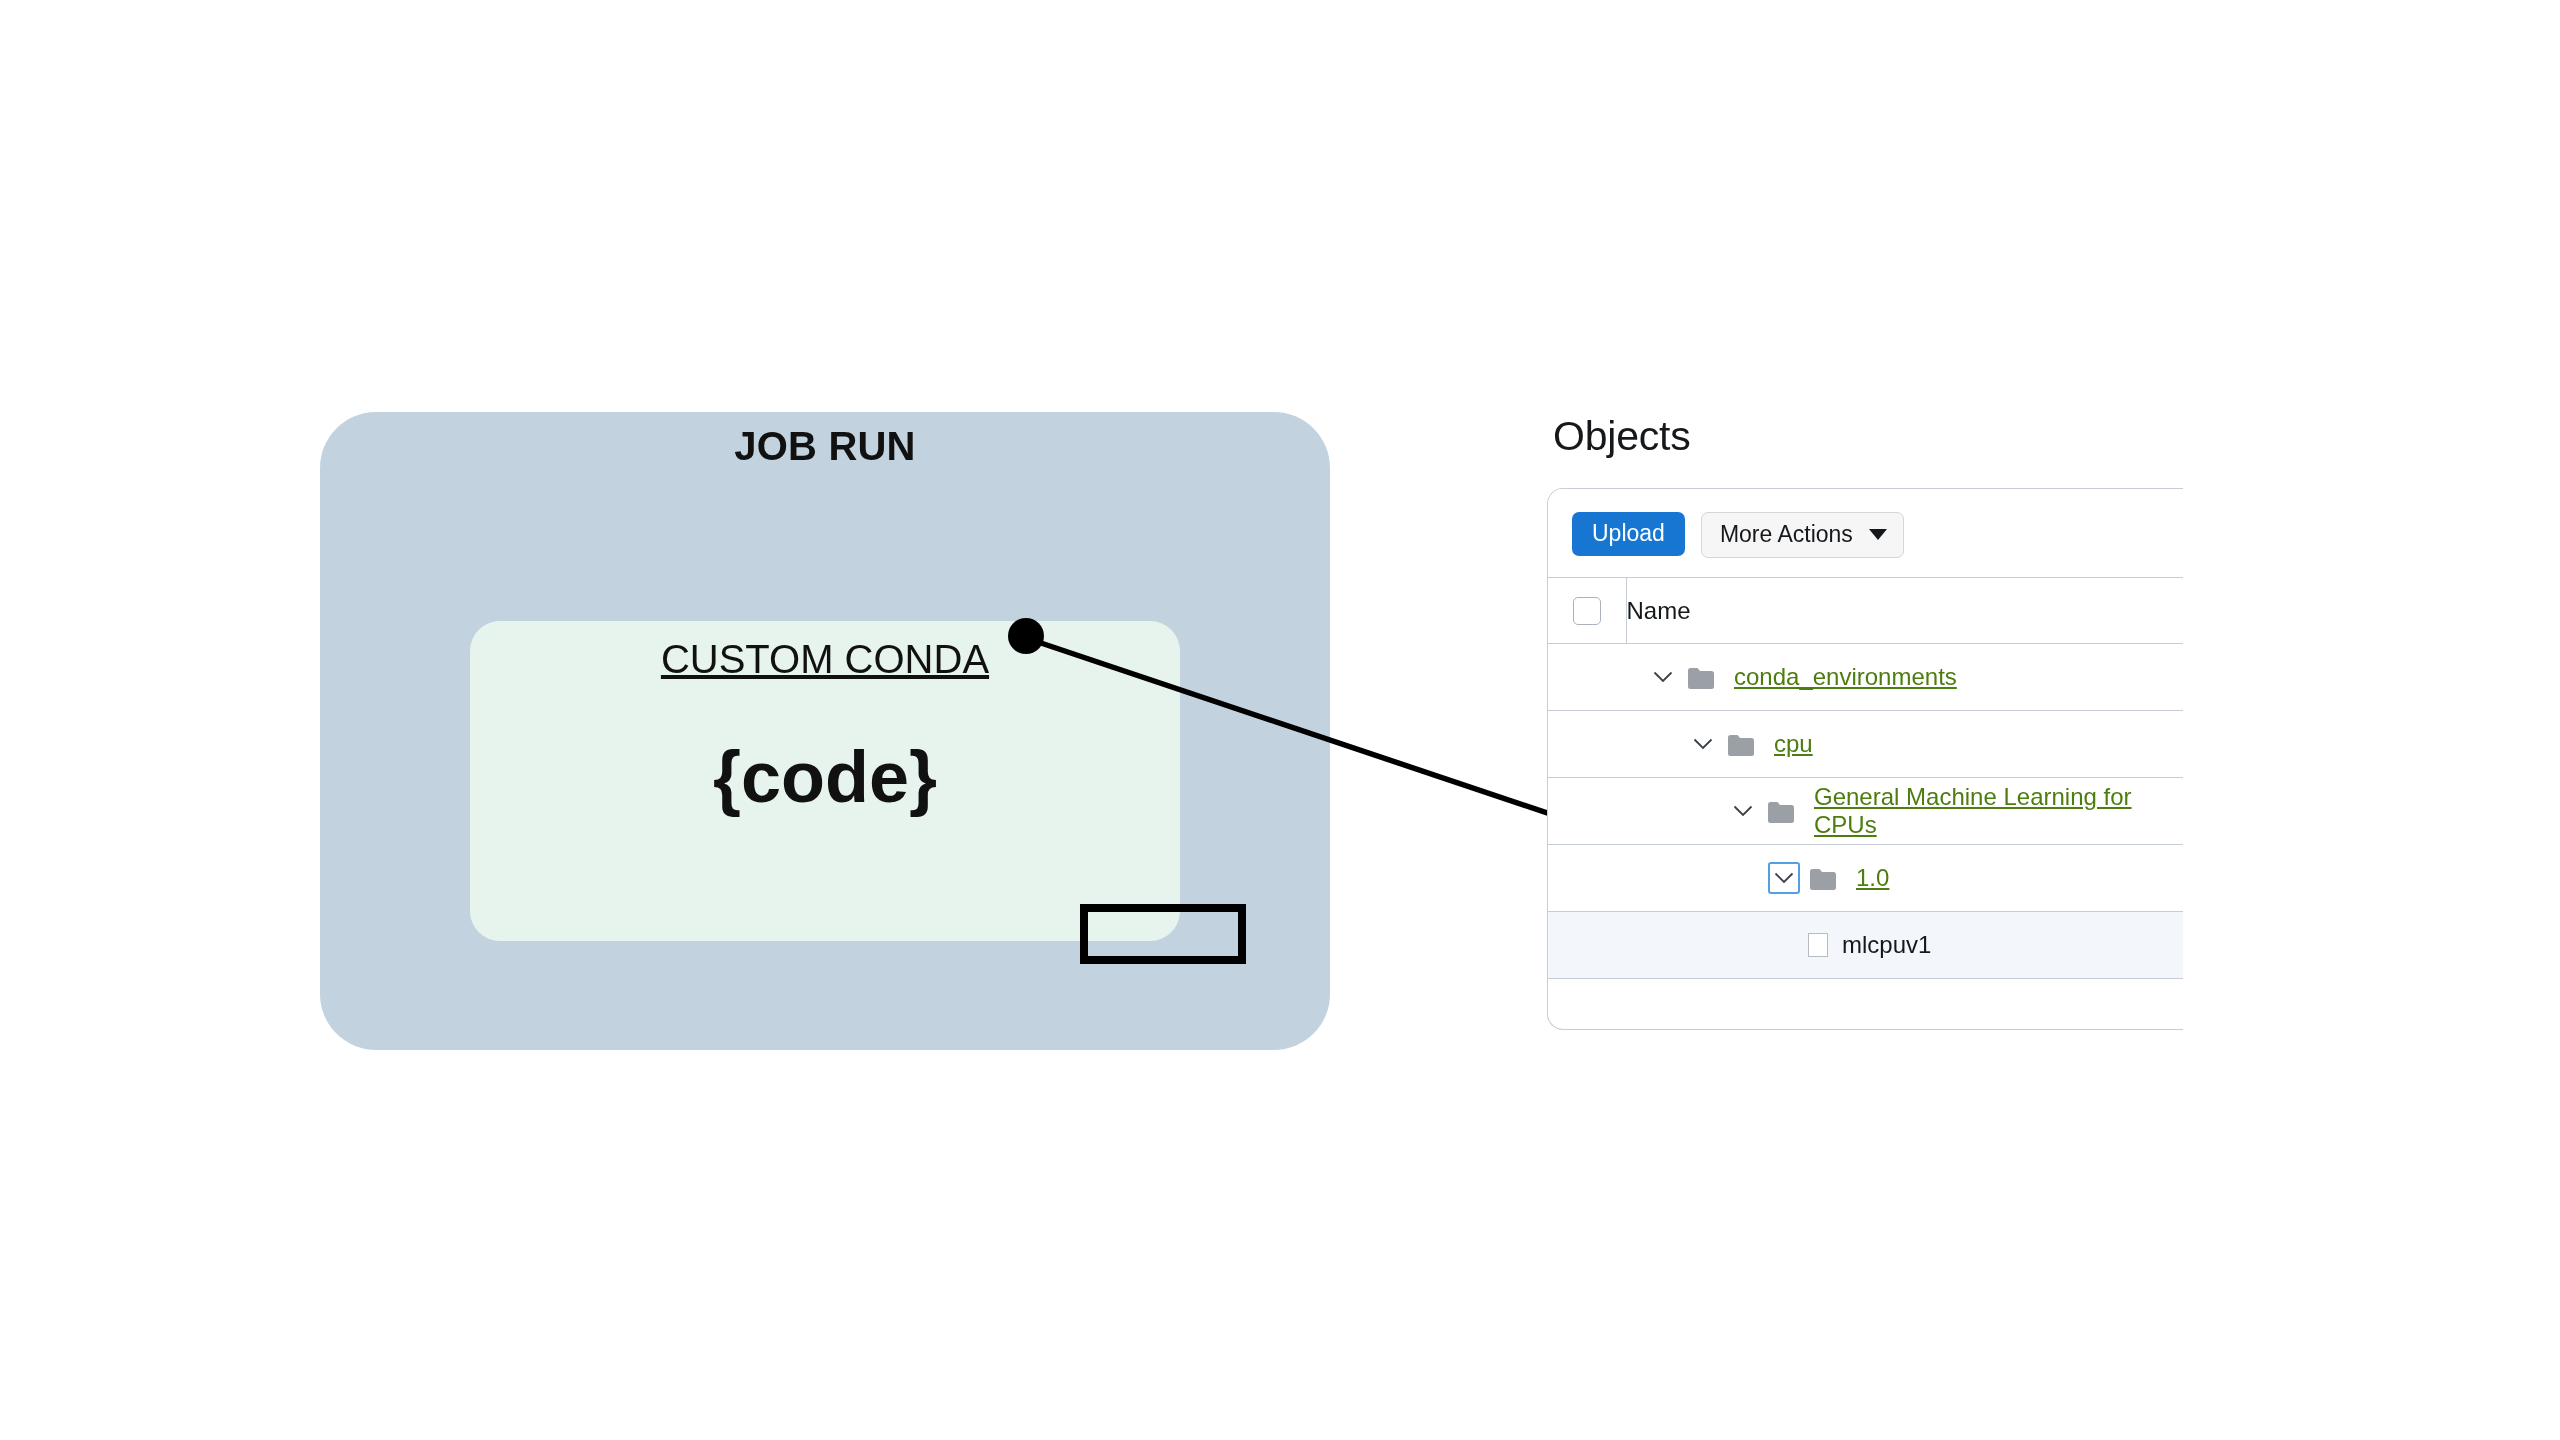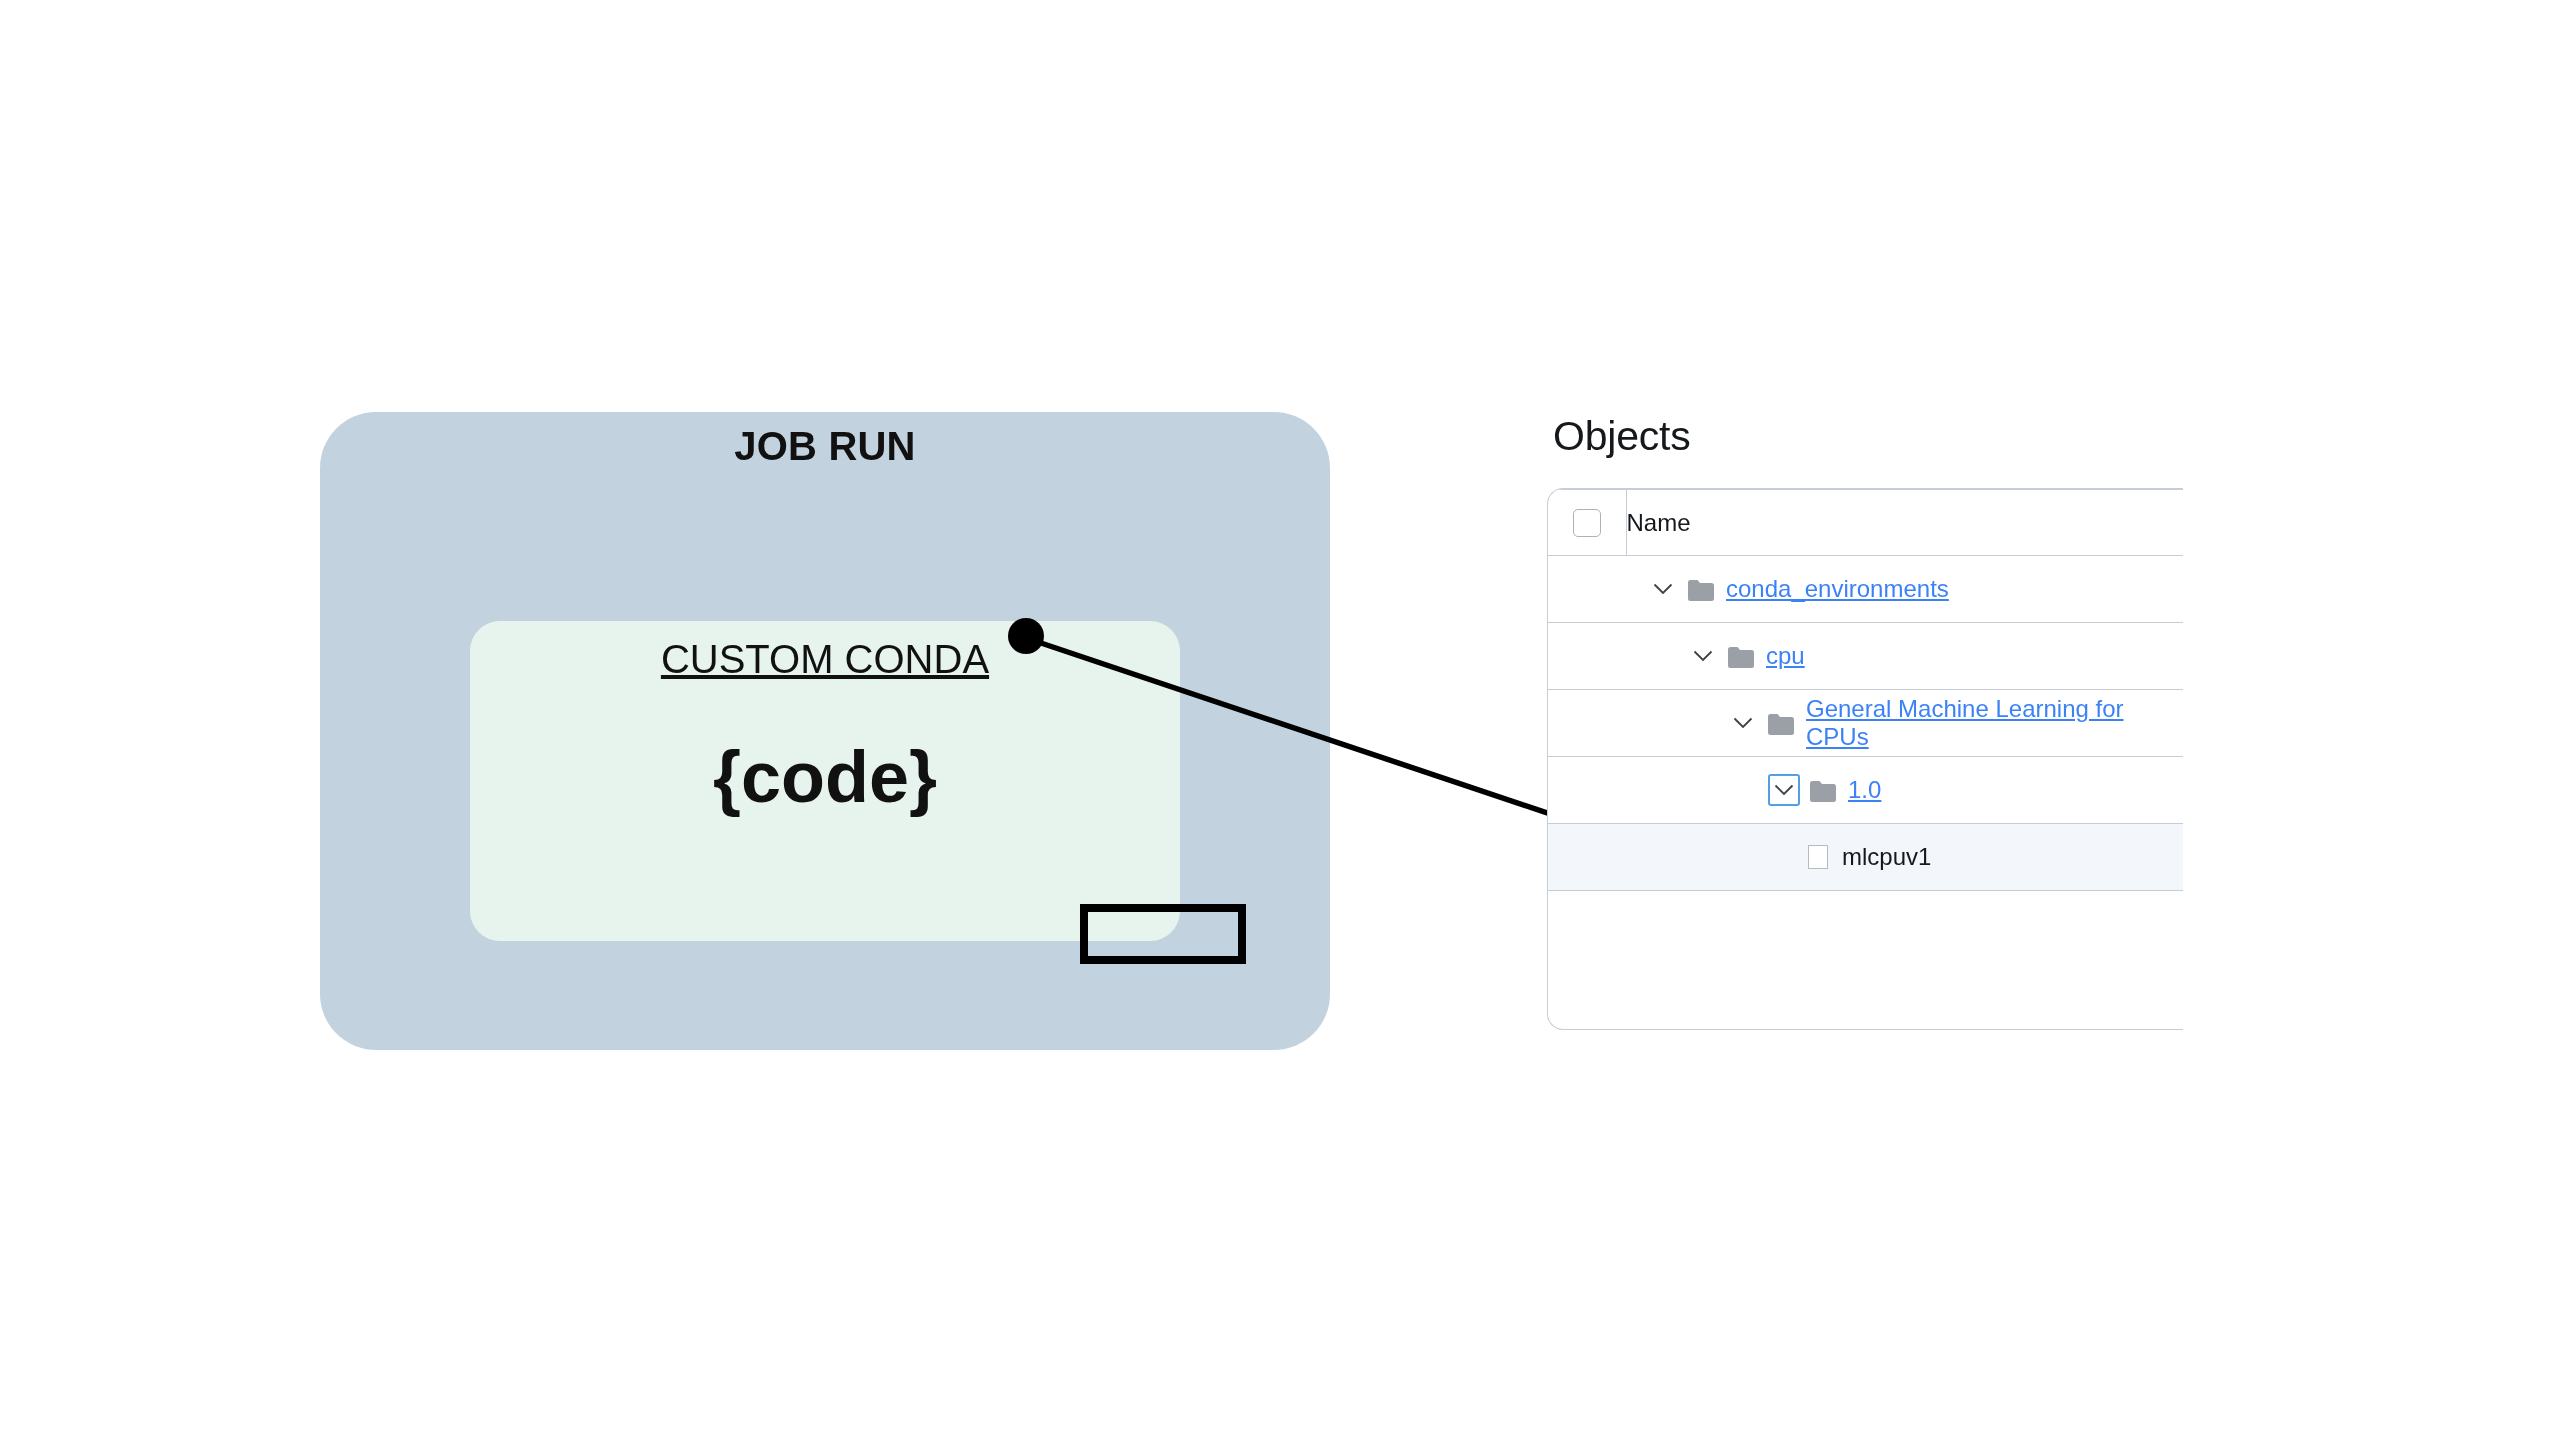--- a/index.html
+++ b/index.html
@@ -227,22 +227,23 @@
     width: 20px;
     height: 24px;
     border: 1px solid #b7bcc4;
     background: #ffffff;
     flex: 0 0 auto;
     margin-right: 14px;
     box-sizing: border-box;
   }
   .name-link {
     text-decoration: underline;
-    color: #3b82f6;
+    color: #4d7c0f;
     cursor: pointer;
+    margin-left: 8px;
   }
   .name-plain { color: #16191c; }
   .row-selected td { background: #f3f6fb; }
   .empty-row td { height: 58px; }
 
   .highlight-box {
     position: absolute;
     left: 1080px;
     top: 904px;
     width: 150px;
@@ -272,20 +273,27 @@
     </marker>
   </defs>
   <line x1="1032" y1="640" x2="1878" y2="924" stroke="#000000" stroke-width="5.5" marker-end="url(#arrowhead)"></line>
   <circle cx="1026" cy="636" r="18" fill="#000000"></circle>
 </svg>
 
 <div id="objects-panel">
   <div class="objects-heading">Objects</div>
 
   <div class="panel-card">
+    <div class="panel-toolbar">
+      <button class="btn-upload">Upload</button>
+      <button class="btn-more">
+        <span>More Actions</span>
+        <span class="caret-down"></span>
+      </button>
+    </div>
 
     <table class="obj-table">
       <colgroup>
           <col class="col-check">
           <col>
         </colgroup>
       <thead>
         <tr>
           <th class="th-check">
             <div class="row-check-box"></div>

